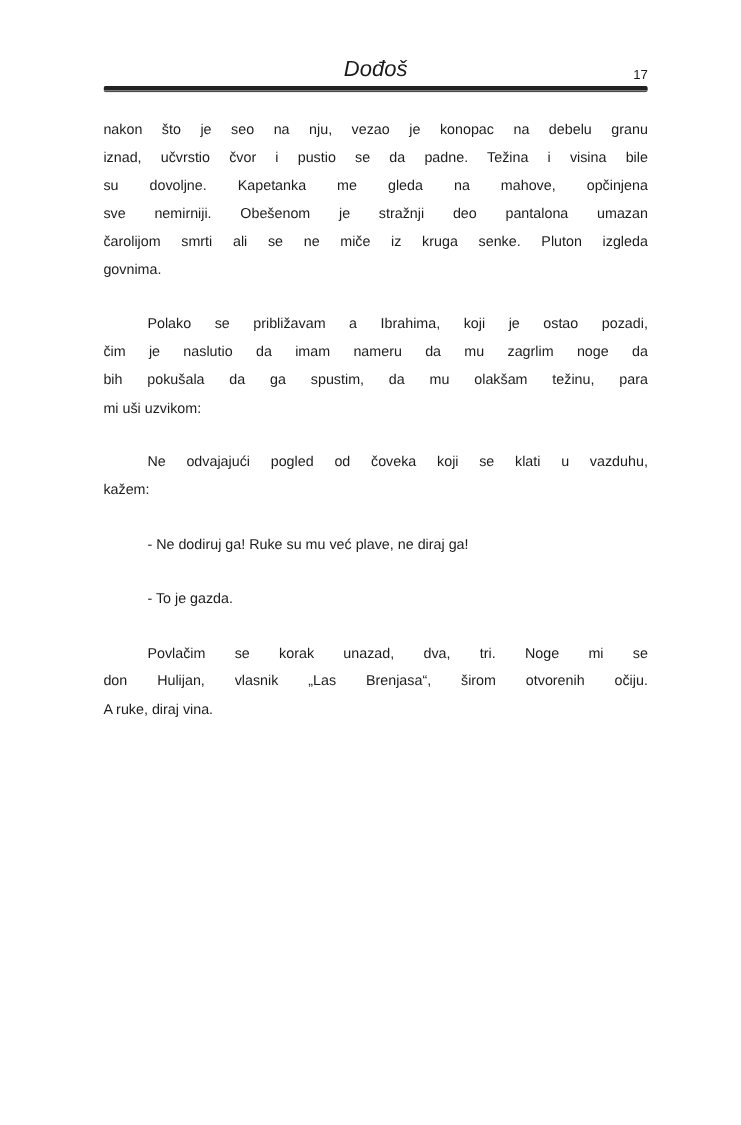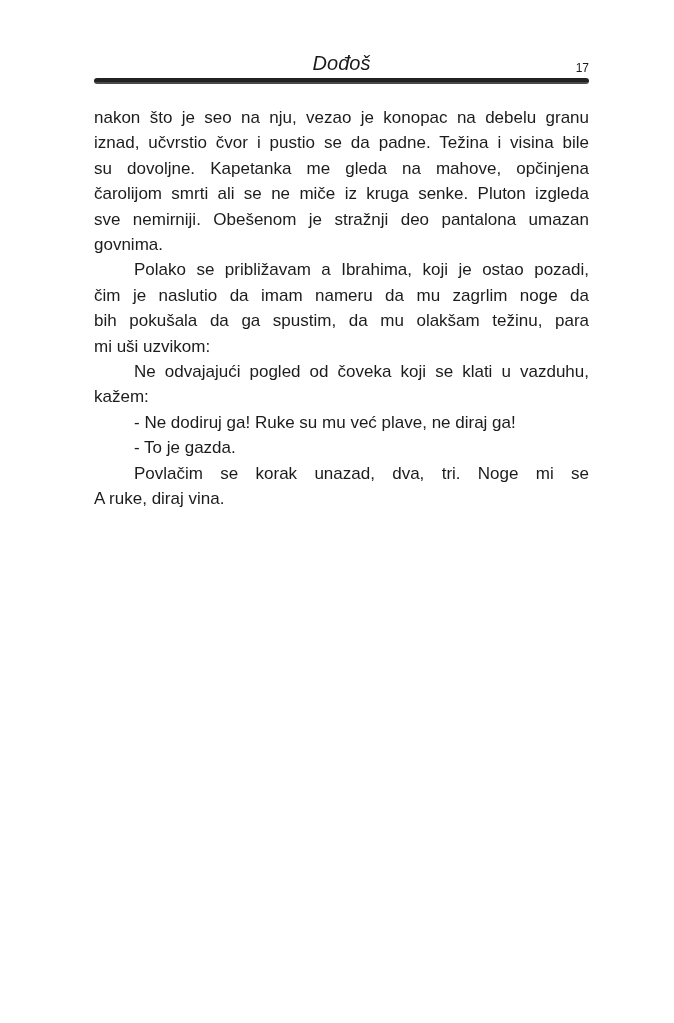--- a/index.html
+++ b/index.html
@@ -40,69 +40,71 @@
     color: #1a1a1a;
   }
   .header-rule {
     margin-top: 2px;
     height: 2px;
     border-top: 4px solid #222222;
     border-bottom: 2px solid #4a4a4a;
   }
   .body-text {
     margin-top: 21px;
-    font-size: 17px;
+    font-size: 13px;
   }
   .line {
     line-height: 25.4px;
     text-align: justify;
     text-align-last: justify;
     white-space: normal;
   }
   .line.last {
     text-align-last: left;
   }
   .line.indent {
     padding-left: 40px;
+    margin-top: 24px;
   }
 </style>
 </head>
 <body>
 
 <div class="page">
   <div class="content">
     <div class="header-row">
       <div class="header-title">Dođoš</div>
       <div class="page-number">17</div>
     </div>
     <div class="header-rule"></div>
     <div class="body-text">
         <div>
           <div class="line">nakon što je seo na nju, vezao je konopac na debelu granu</div>
           <div class="line">iznad, učvrstio čvor i pustio se da padne. Težina i visina bile</div>
           <div class="line">su dovoljne. Kapetanka me gleda na mahove, opčinjena</div>
+          <div class="line">sve nemirniji. Obešenom je stražnji deo pantalona umazan</div>
           <div class="line">čarolijom smrti ali se ne miče iz kruga senke. Pluton izgleda</div>
-          <div class="line">sve nemirniji. Obešenom je stražnji deo pantalona umazan</div>
           <div class="line last">govnima.</div>
         </div>
         <div>
           <div class="line indent">Polako se približavam a Ibrahima, koji je ostao pozadi,</div>
           <div class="line">čim je naslutio da imam nameru da mu zagrlim noge da</div>
           <div class="line">bih pokušala da ga spustim, da mu olakšam težinu, para</div>
           <div class="line last">mi uši uzvikom:</div>
         </div>
         <div>
           <div class="line indent">Ne odvajajući pogled od čoveka koji se klati u vazduhu,</div>
           <div class="line last">kažem:</div>
         </div>
         <div>
           <div class="line last indent">- Ne dodiruj ga! Ruke su mu već plave, ne diraj ga!</div>
         </div>
         <div>
           <div class="line last indent">- To je gazda.</div>
         </div>
         <div>
           <div class="line indent">Povlačim se korak unazad, dva, tri. Noge mi se</div>
+          <div class="line">don Hulijan, vlasnik „Las Brenjasa“, širom otvorenih očiju.</div>
           <div class="line last">A ruke, diraj vina.</div>
         </div>
       </div>
   </div>
 </div>
 
 </body></html>

